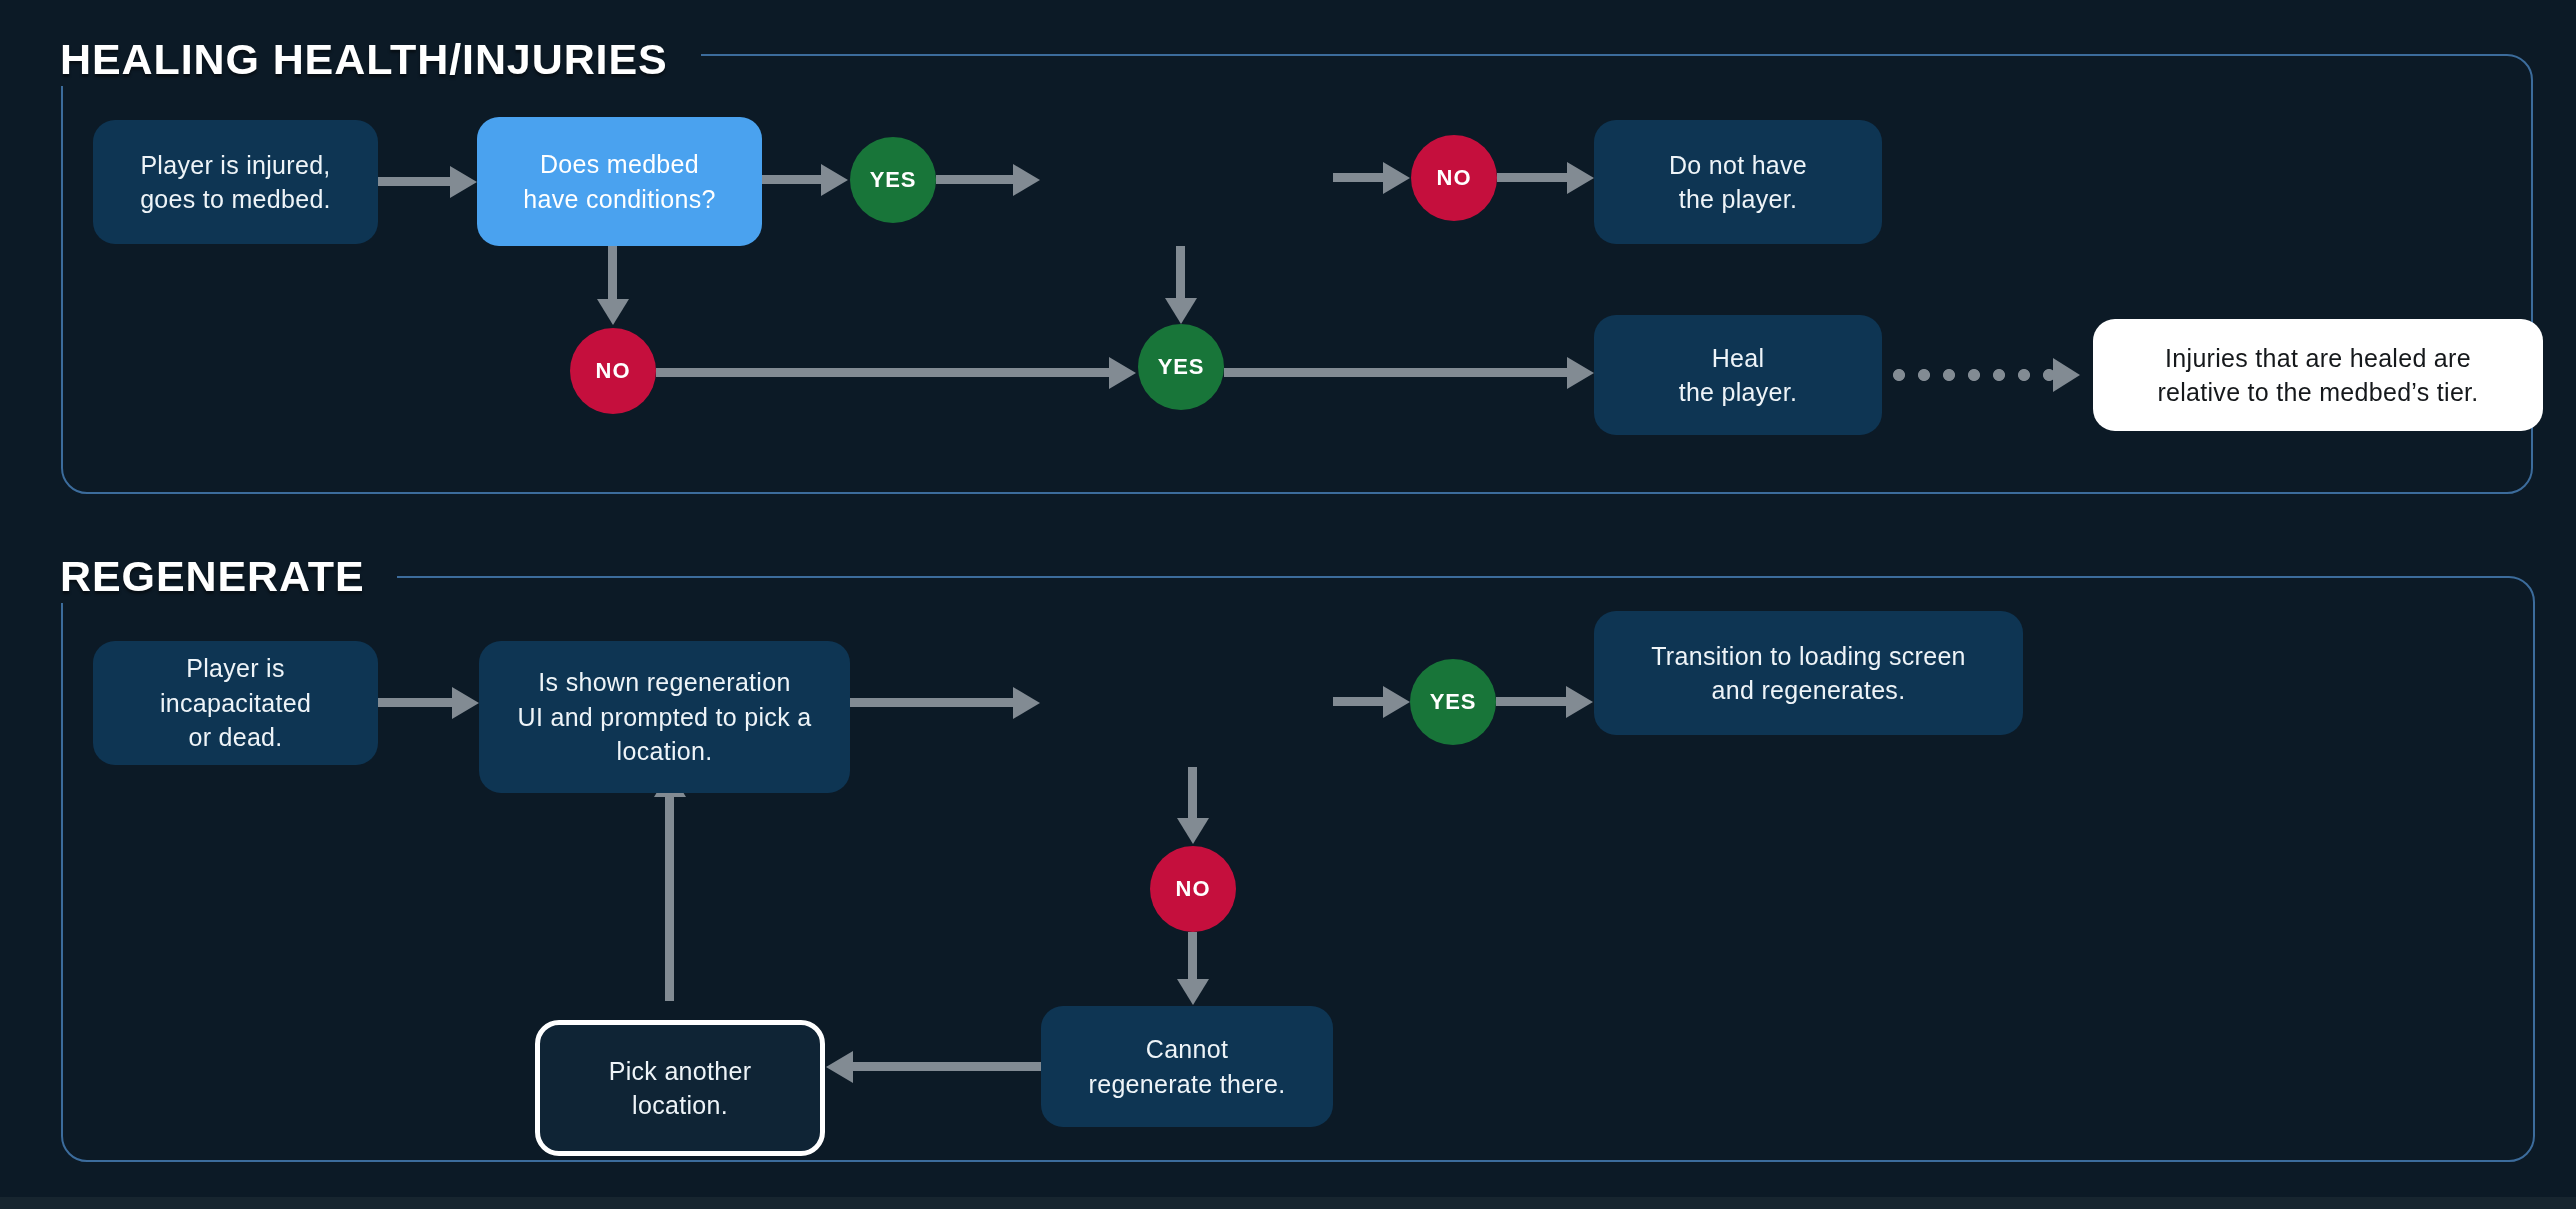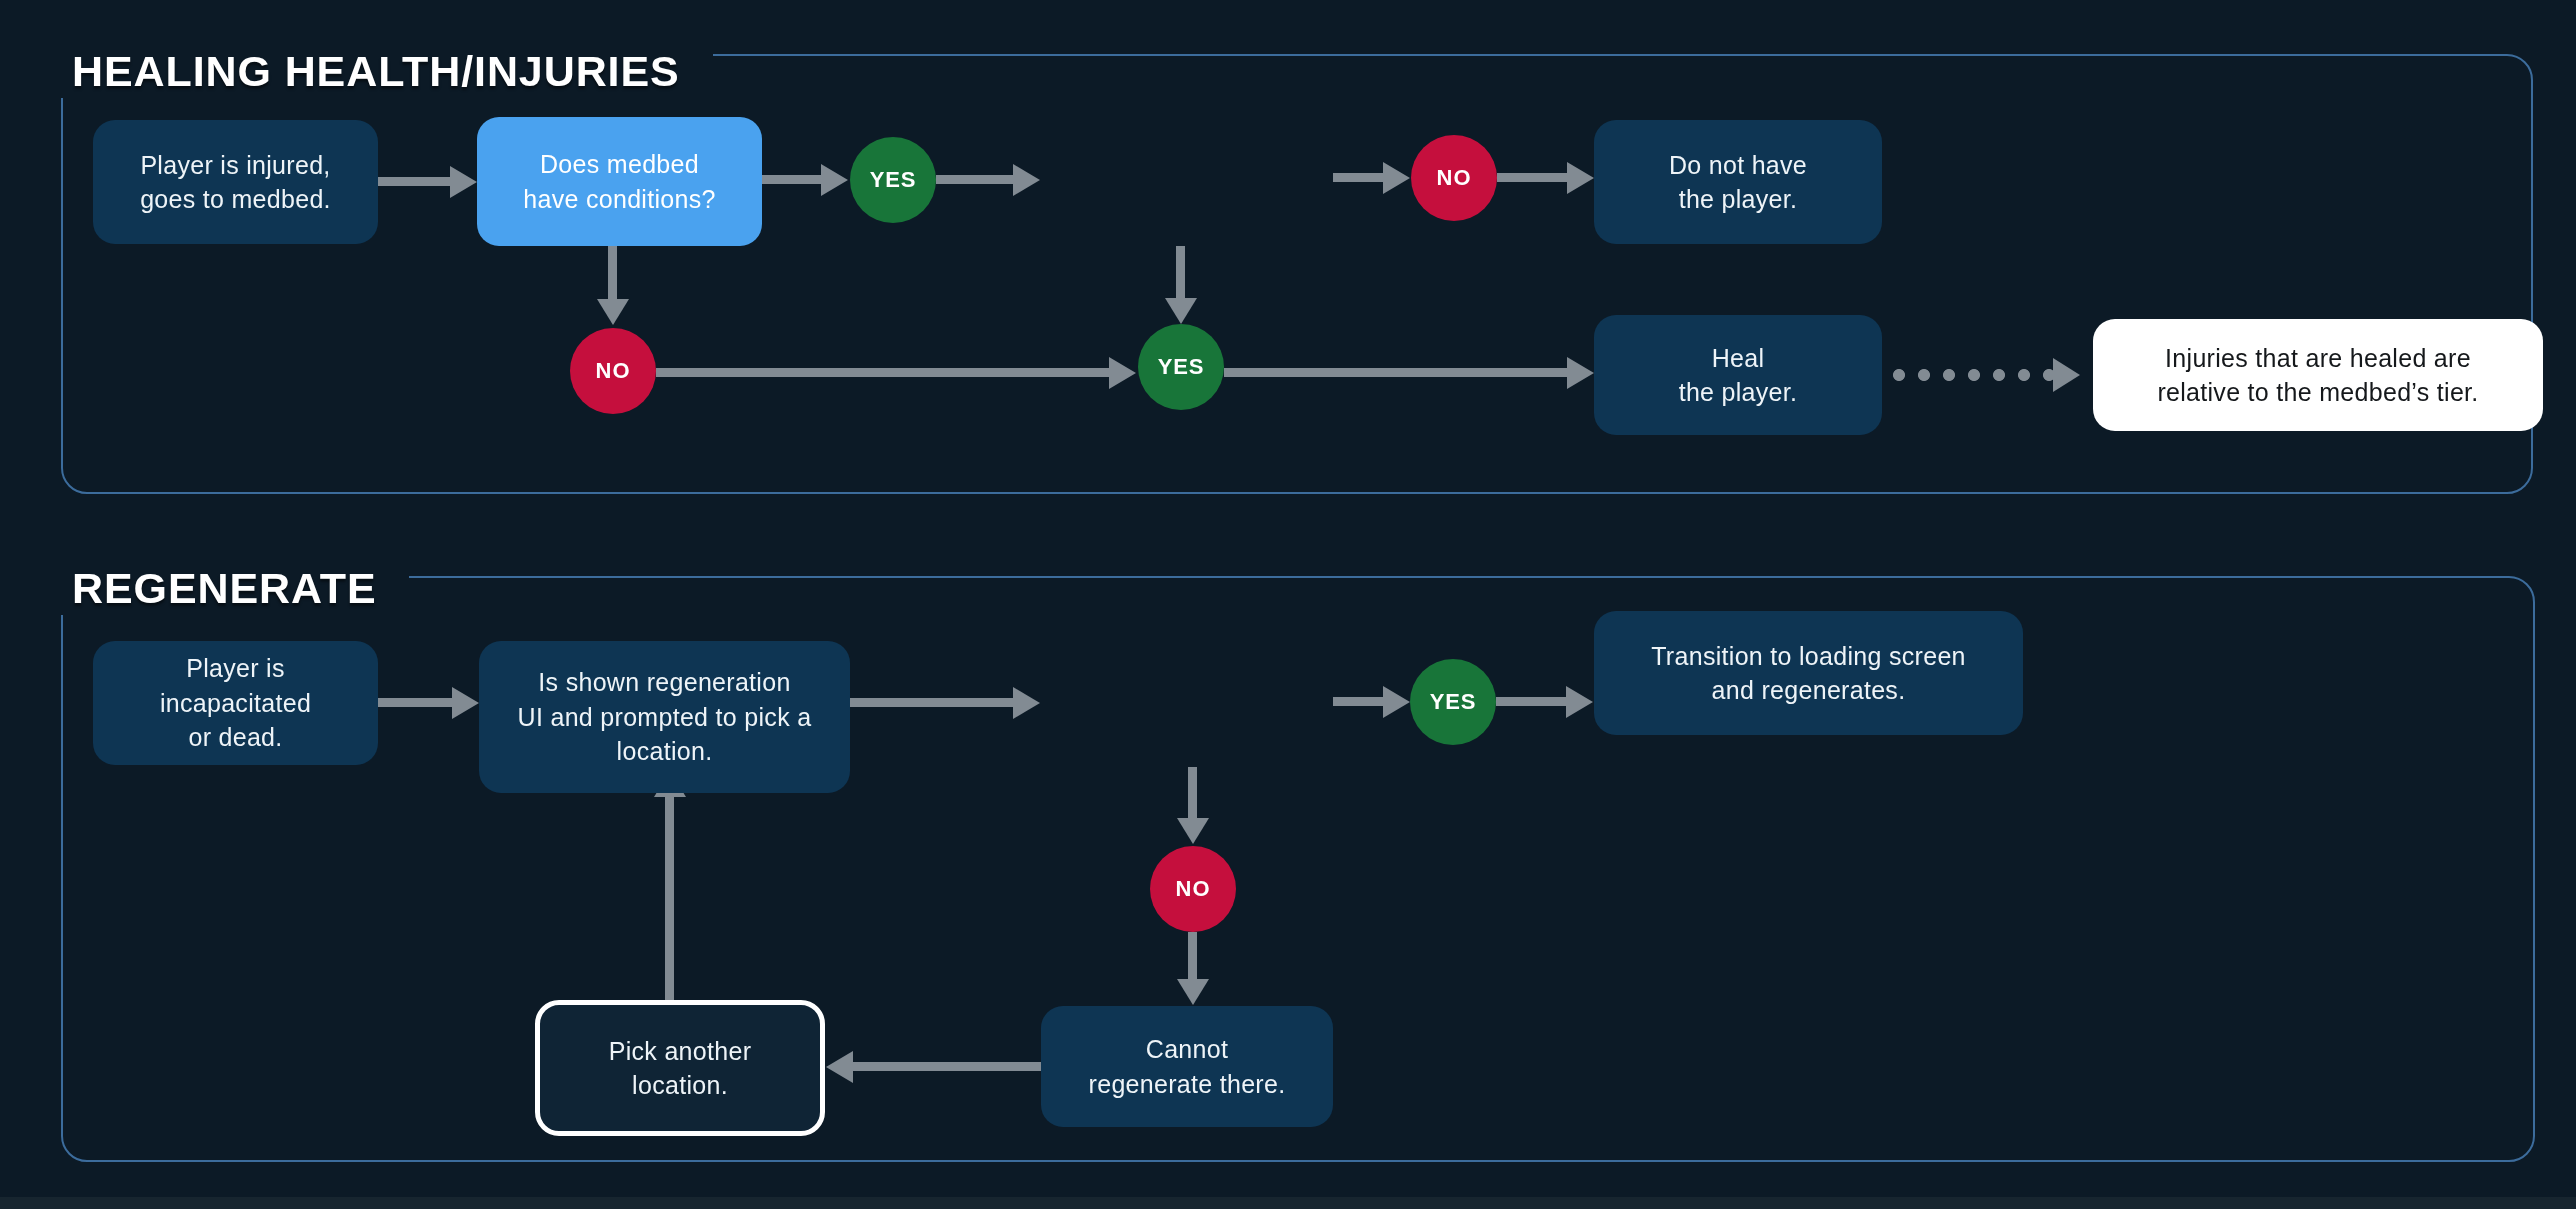--- a/index.html
+++ b/index.html
@@ -19,21 +19,21 @@
   .panel {
     position: absolute;
     border: 2.6px solid var(--panel-border, #3c6c9c);
     border-radius: 26px;
     box-sizing: border-box;
     z-index: 1;
   }
   .sec-title {
     position: absolute;
     z-index: 2;
-    margin: 12px;
+    margin: 0;
     background: var(--background, #0c1a26);
     color: #ffffff;
     font-size: 43px;
     font-weight: 800;
     letter-spacing: 0.9px;
     line-height: 53px;
     height: 53px;
     padding: 0 33px 0 12px;
     text-shadow: 0 2.6px 2.6px rgba(0,0,0,.45);
     white-space: nowrap;
@@ -57,20 +57,21 @@
   }
   .node.dark  { background: var(--box-dark, #0e3553); text-align: center; }
   .node.blue  { background: var(--box-blue, #4aa2ef); }
   .node.blue .node-text { color: #ffffff; }
   .node.white { background: var(--note-bg, #ffffff); }
   .node.white .node-text { color: var(--note-text, #15181b); }
   .node.outline {
     background: var(--box-dark-alt, #0f2435);
     border: 5.2px solid var(--border-white, #ffffff);
     border-radius: 24px;
+    margin-top: 20px;
   }
   .circle {
     position: absolute;
     z-index: 3;
     width: 86px;
     height: 86px;
     border-radius: 50%;
     display: flex;
     align-items: center;
     justify-content: center;

